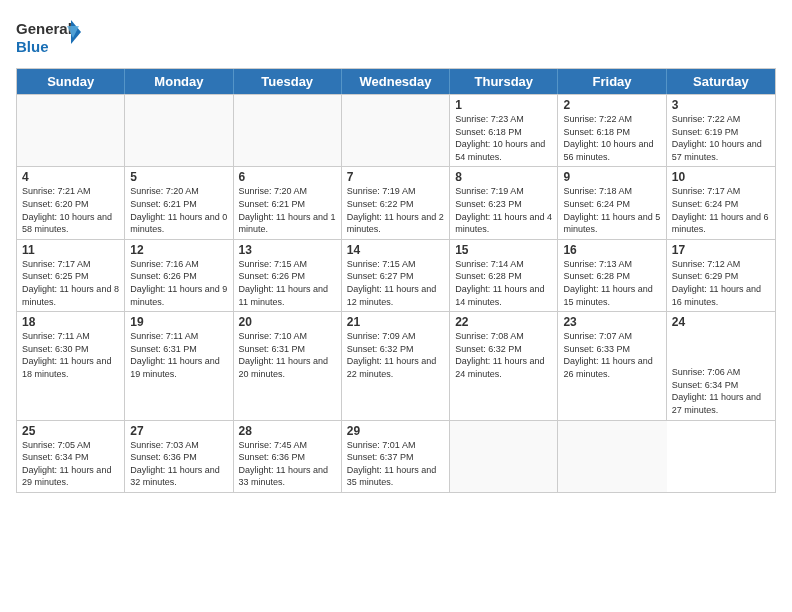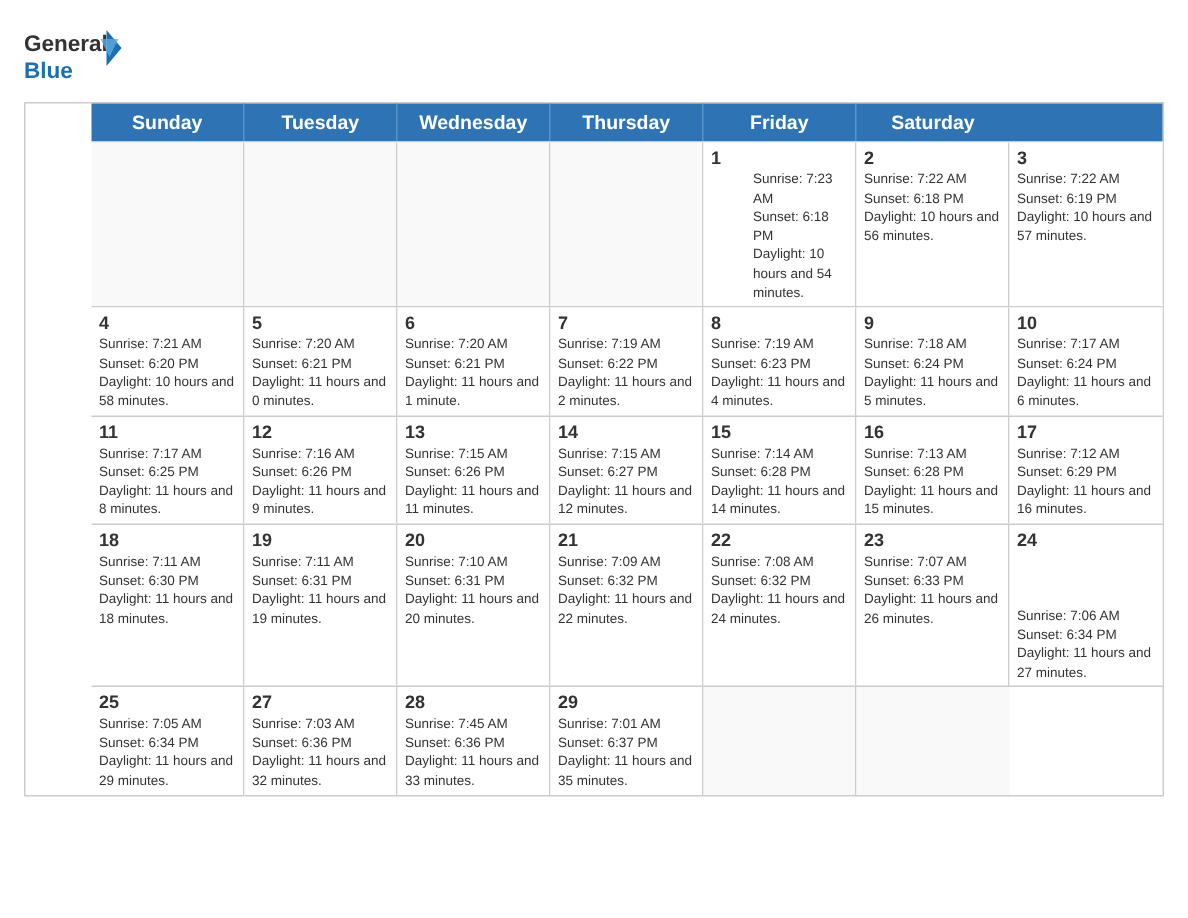--- a/index.html
+++ b/index.html
@@ -38,21 +38,20 @@
     }
     .sub-title {
       font-size: 14px;
       color: #555;
     }
     .calendar {
       flex: 1;
       display: flex;
       flex-direction: column;
       border: 1px solid #ccc;
-      padding-left: 44px;
     }
     .cal-header {
       display: grid;
       grid-template-columns: repeat(7, 1fr);
       background: #2e74b5;
     }
     .cal-header-cell {
       color: #fff;
       text-align: center;
       padding: 5px 4px;
@@ -111,35 +110,36 @@
 </div>
     <div class="title-block">
       <div class="main-title"></div>
       <div class="sub-title"></div>
     </div>
   </div>
 
   <div class="calendar">
     <div class="cal-header">
     <div class="cal-header-cell">Sunday</div>
+        <div class="cal-header-cell">Monday</div>
         <div class="cal-header-cell">Tuesday</div>
         <div class="cal-header-cell">Wednesday</div>
         <div class="cal-header-cell">Thursday</div>
         <div class="cal-header-cell">Friday</div>
         <div class="cal-header-cell">Saturday</div>
       </div>
     <div class="cal-body">
     <div class="cal-row">
           <div class="cal-cell empty"></div>
           <div class="cal-cell empty"></div>
           <div class="cal-cell empty"></div>
           <div class="cal-cell empty"></div>
           <div class="cal-cell">
             <span class="day-num">1</span>
-            <div class="cell-info" style="white-space: pre-line; margin-left: 28px;">Sunrise: 7:23 AM
+            <div class="cell-info" style="white-space: pre-line;">Sunrise: 7:23 AM
 Sunset: 6:18 PM
 Daylight: 10 hours and 54 minutes.</div>
           </div>
           <div class="cal-cell">
             <span class="day-num">2</span>
             <div class="cell-info" style="white-space: pre-line;">Sunrise: 7:22 AM
 Sunset: 6:18 PM
 Daylight: 10 hours and 56 minutes.</div>
           </div>
           <div class="cal-cell">

